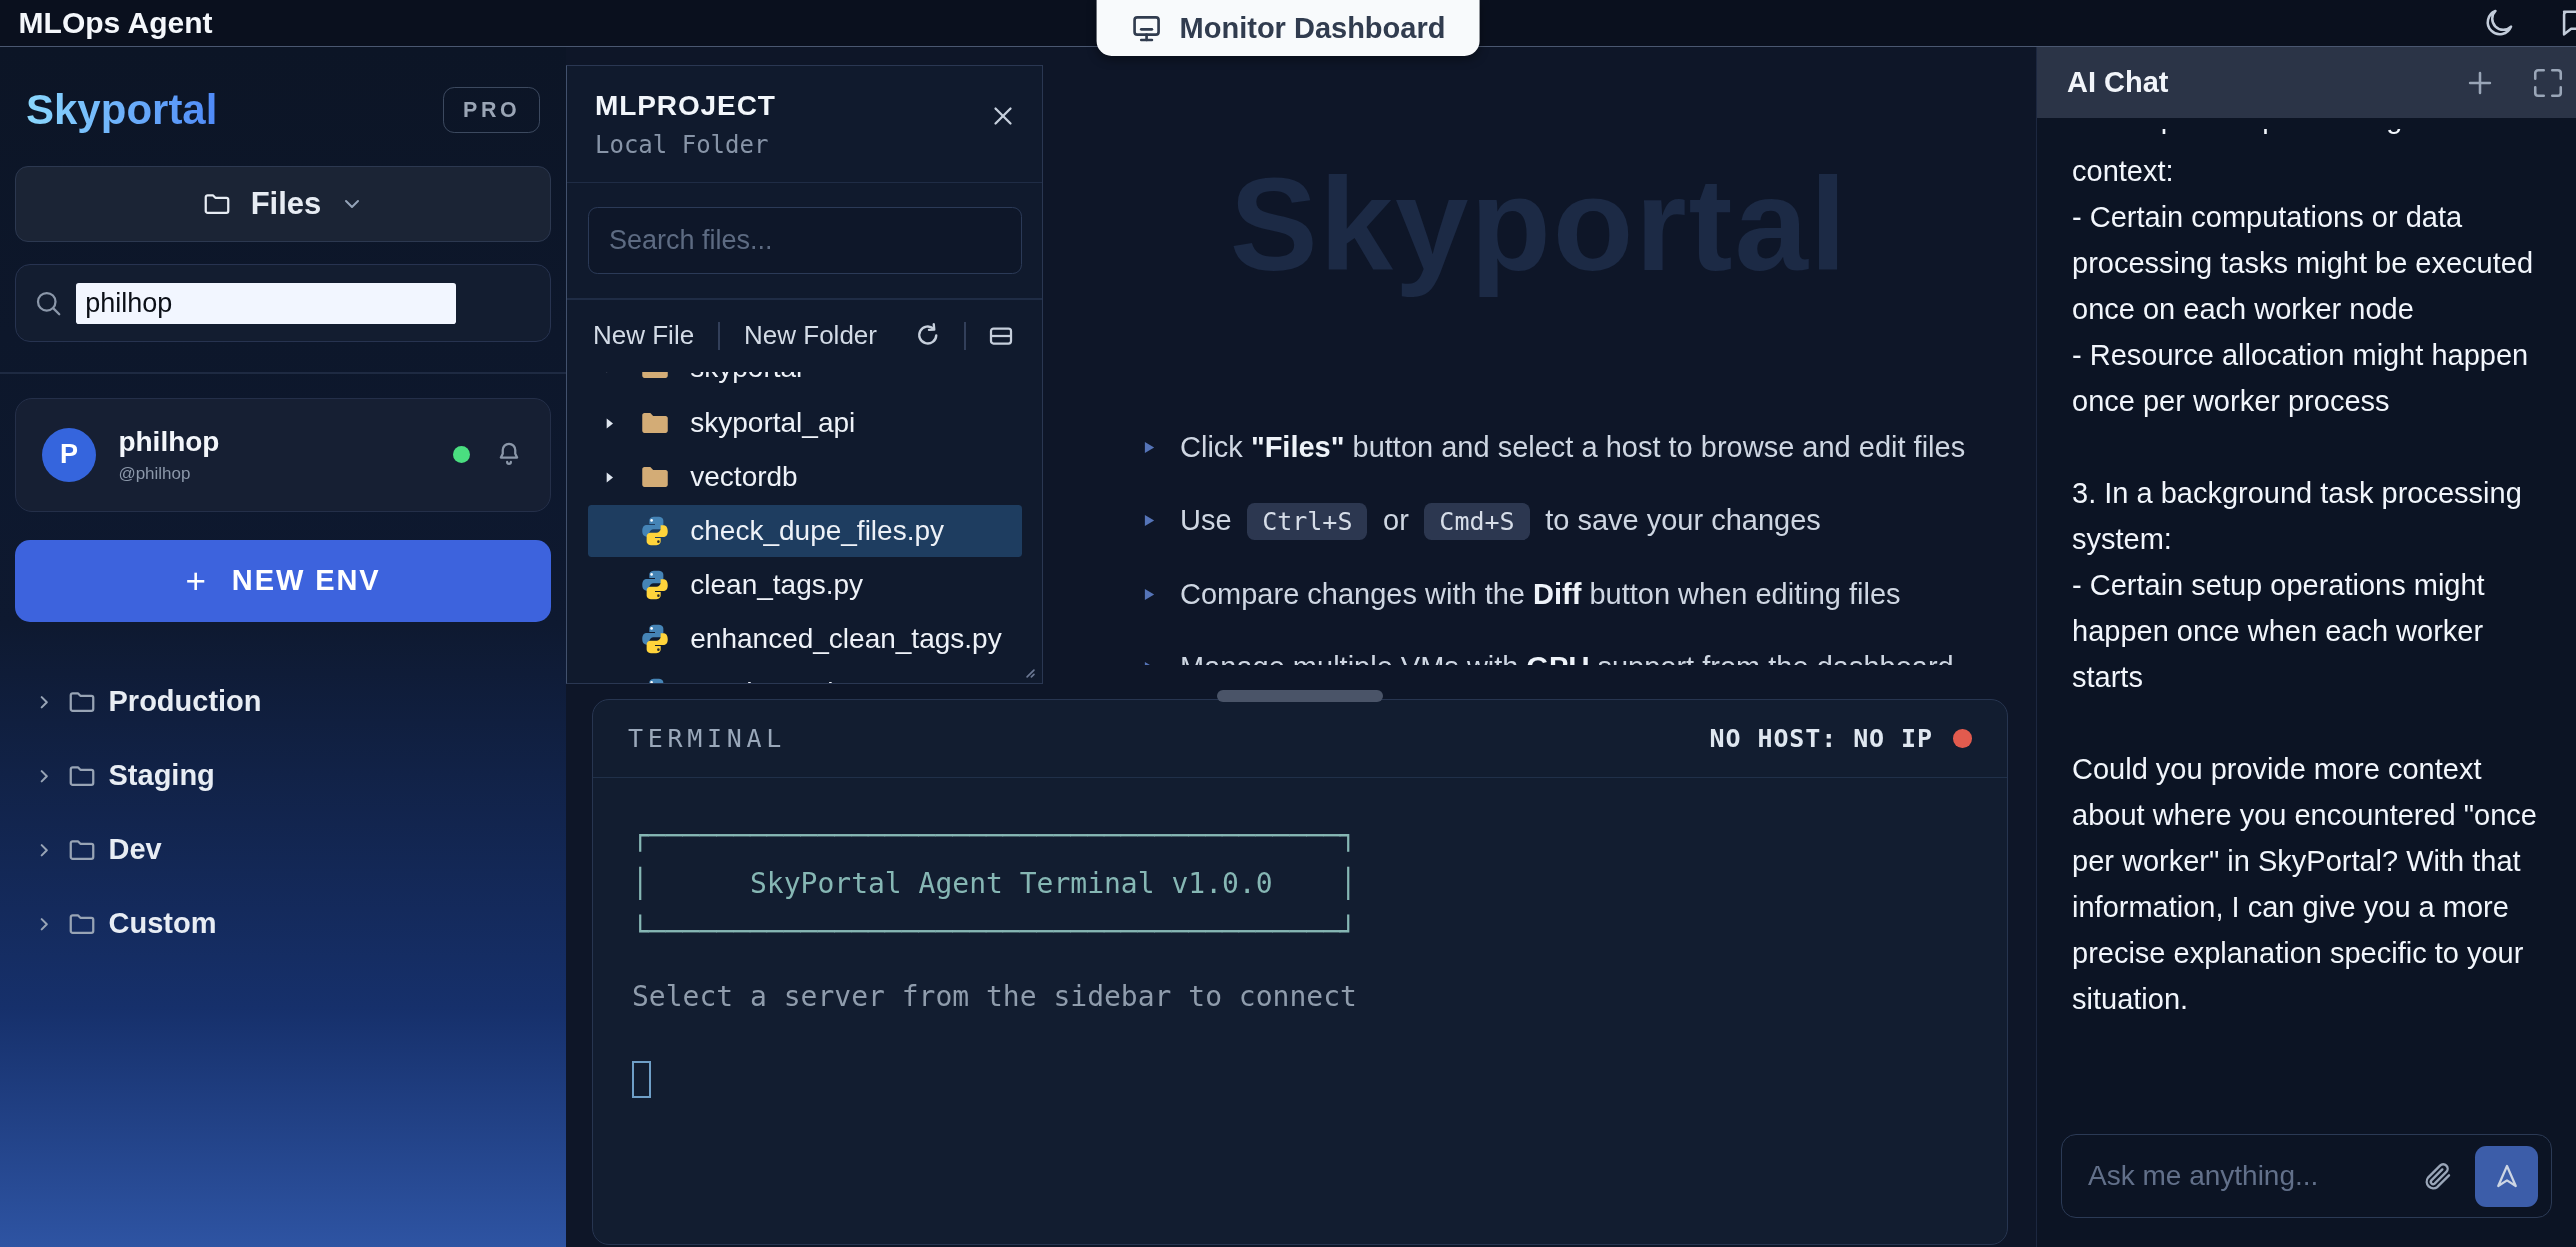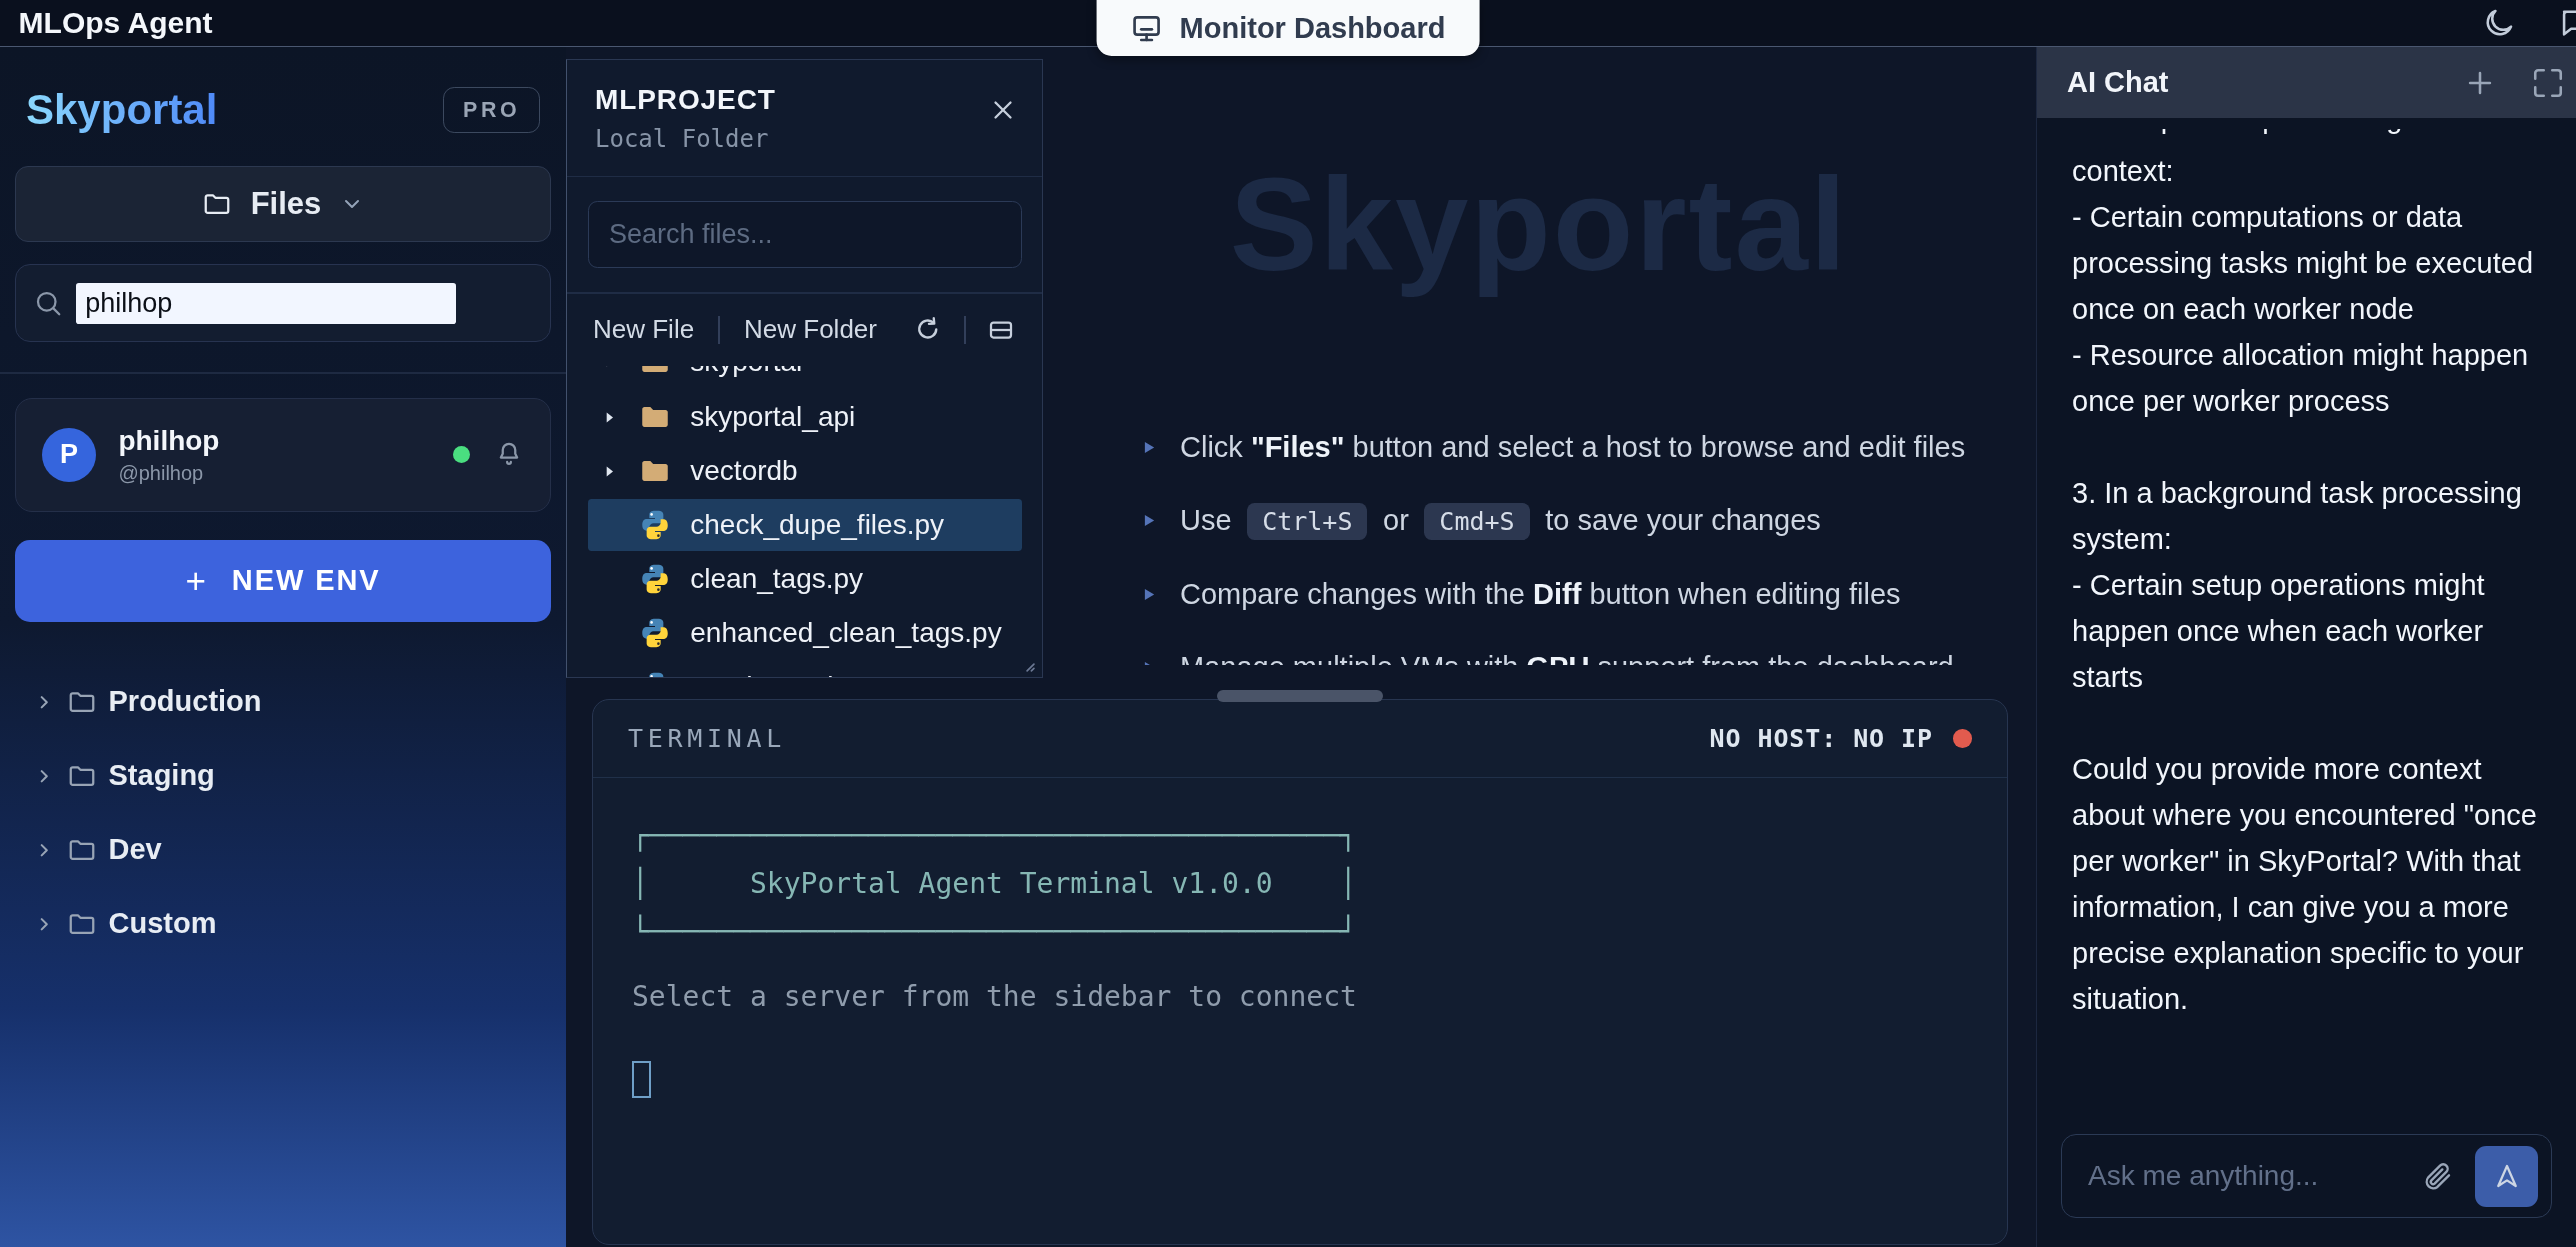--- a/index.html
+++ b/index.html
@@ -46,32 +46,32 @@
                   color:#0b0f17; font-size:27px; padding:0 9.3px; border-radius:2.8px;
                   font-family:"Liberation Sans",sans-serif; }
   .side-divider { height:1.9px; background:#1e2a42; margin-bottom:24px; }
   .user-card { margin:0 15px; background:#161f33; border:1.9px solid #242f49;
                border-radius:17px; padding:20.5px 26px; display:flex; align-items:center;
                gap:22.4px; height:114px; }
   .avatar { width:54px; height:54px; min-width:54px; border-radius:50%; background:#3565dd;
             color:#fff; font-weight:700; font-size:27px; display:flex;
             align-items:center; justify-content:center; }
   .user-name { font-size:28px; font-weight:700; color:#f3f6fb; }
-  .user-handle { font-size:20px; color:#8b97a9; margin-top:5.6px; }
+  .user-handle { font-size:17px; color:#8b97a9; margin-top:5.6px; }
   .user-right { margin-left:auto; display:flex; align-items:center; gap:24px; }
   .dot-green { width:17px; height:17px; border-radius:50%; background:#4ade80; }
   .new-env { margin:28px 15px 43px; height:82px; background:#3d63dd; border-radius:15px;
              color:#fff; font-size:29px; font-weight:700; letter-spacing:1.9px;
              display:flex; align-items:center; justify-content:center; gap:24px; cursor:pointer; }
   .new-env .plus { font-size:35px; font-weight:400; }
   .env-item { display:flex; align-items:center; gap:12px; padding:20.5px 34px;
               color:#e8edf4; font-size:29px; font-weight:600; cursor:pointer; }
 
   
-  .explorer { position:absolute; left:566px; top:12px; width:477px; height:619px;
+  .explorer { position:absolute; left:566px; top:18px; width:477px; height:619px;
               background:#101a2d; border:1.9px solid #2a3752; border-left-color:#42516d;
               z-index:25; display:flex; flex-direction:column; }
   .exp-header { padding:24px 28px 22.4px; position:relative; border-bottom:1.9px solid #1f2c45; }
   .exp-title { font-size:28px; font-weight:700; color:#f2f6fb; letter-spacing:0.9px; }
   .exp-sub { font-family:"DejaVu Sans Mono",monospace; font-size:24px; color:#8794a7; margin-top:9.3px; }
   .exp-close { position:absolute; right:24px; top:35px; cursor:pointer; }
   .exp-search { margin:24px 20.5px 0; height:67px; width:calc(100% - 41px);
                 border:1.9px solid #2b3a57; border-radius:9.3px; background:#0e1729;
                 color:#dfe6f0; font-size:27px; padding:0 20.5px; outline:none;
                 font-family:"Liberation Sans",sans-serif; }

